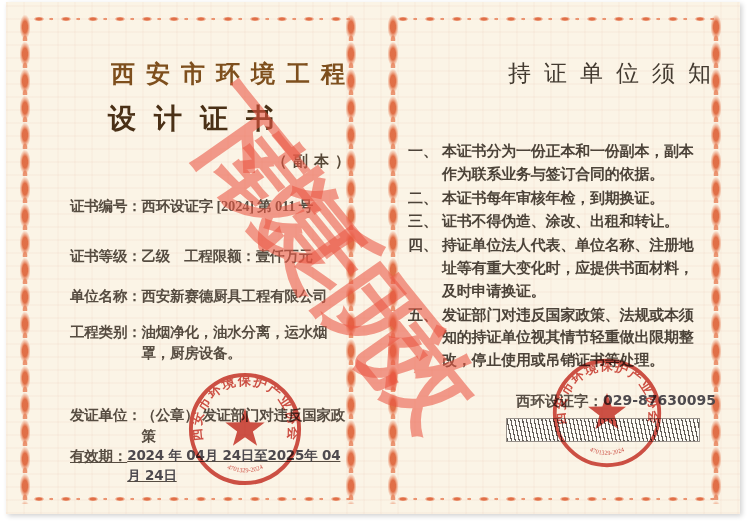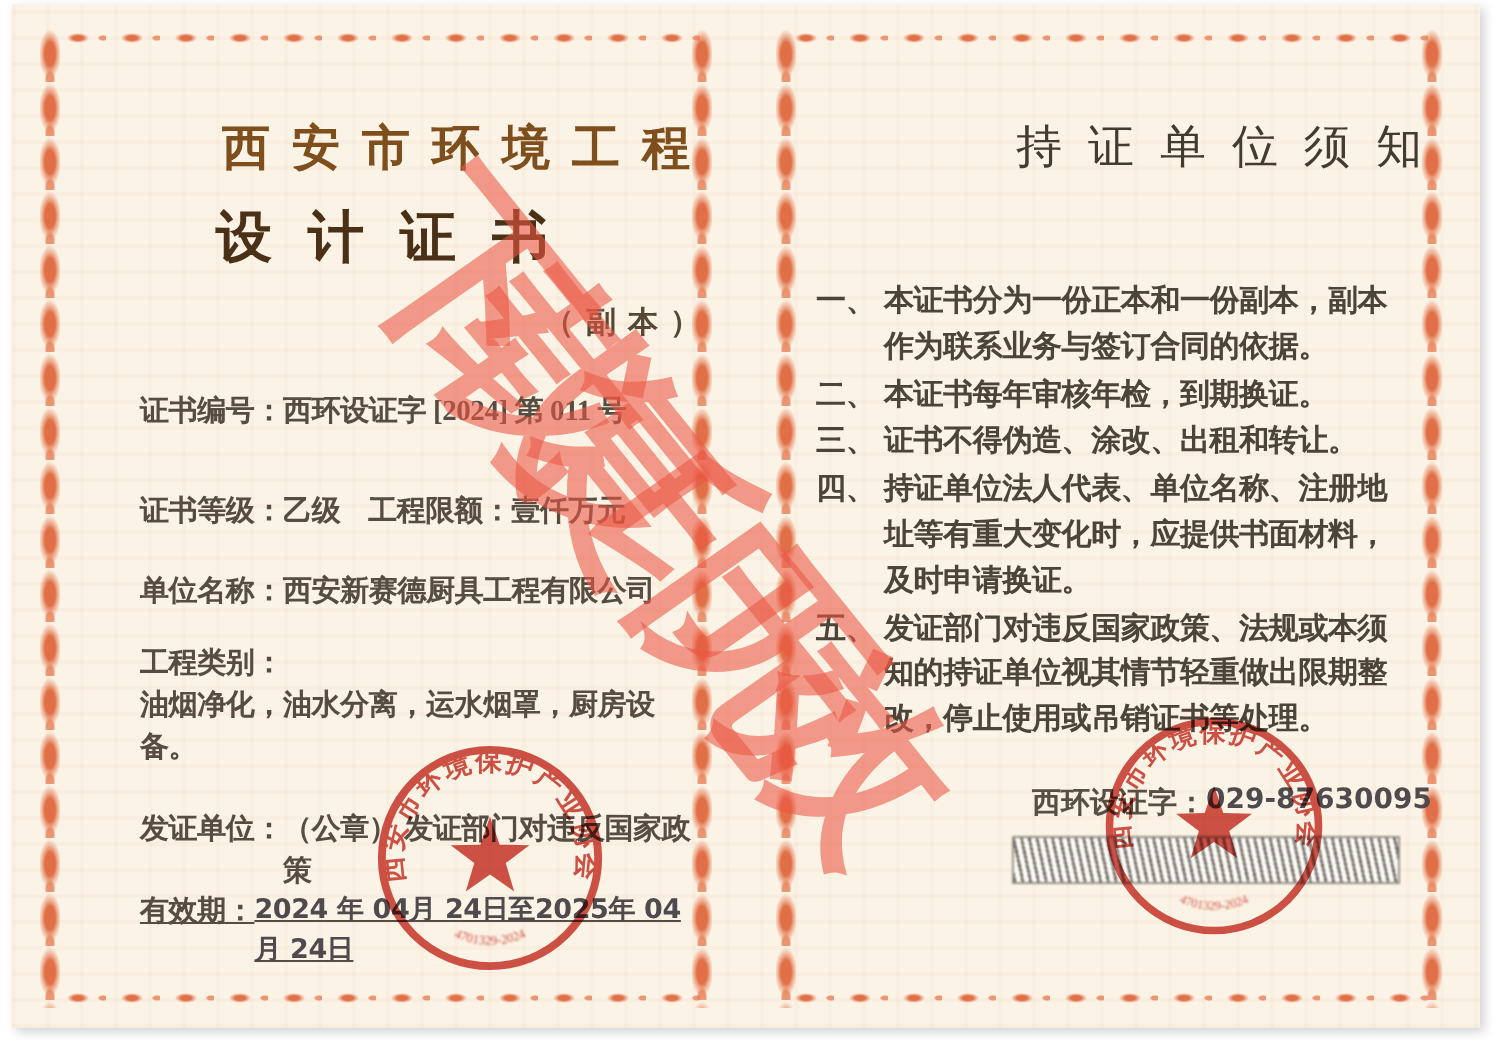--- a/index.html
+++ b/index.html
@@ -132,21 +132,21 @@
       <span class="gap"></span>
       <span class="lbl">工程限额：</span>
       <span>壹仟万元</span>
     </div>
 
     <div class="frow" style="top:270px;">
       <span class="lbl">单位名称：</span>
       <span class="val">西安新赛德厨具工程有限公司</span>
     </div>
 
-    <div class="frow" style="top:306px;flex-direction:column;">
+    <div class="frow" style="top:306px;">
       <span class="lbl">工程类别：</span>
       <span class="val">油烟净化，油水分离，运水烟罩，厨房设备。</span>
     </div>
 
     <div class="frow" style="top:389px;">
       <span class="lbl">发证单位：</span>
       <span class="val">（公章） 发证部门对违反国家政策</span>
     </div>
 
     <div class="frow" style="top:430px;text-decoration:underline;">

